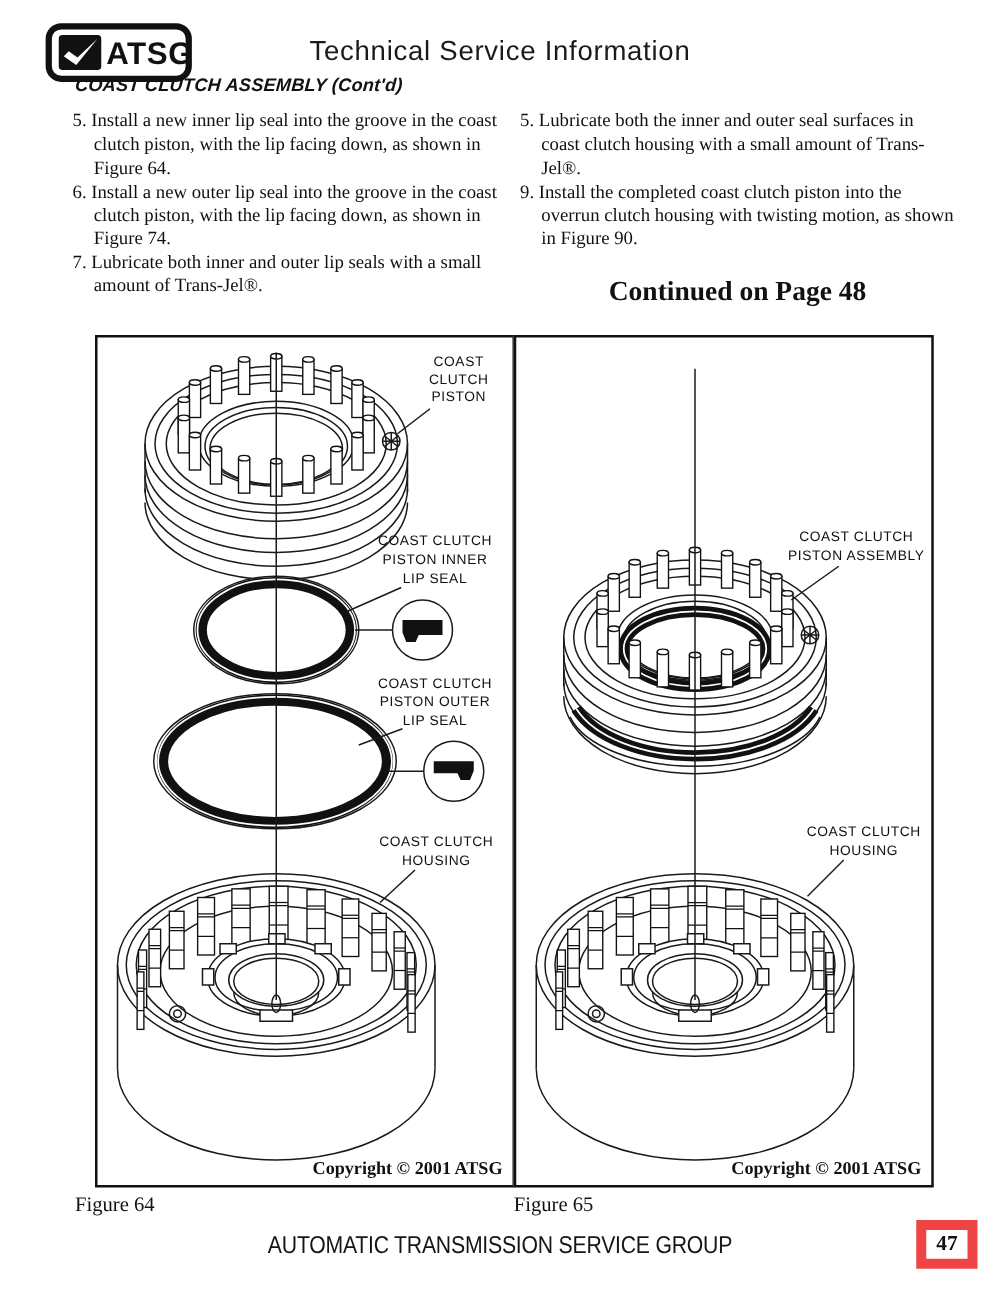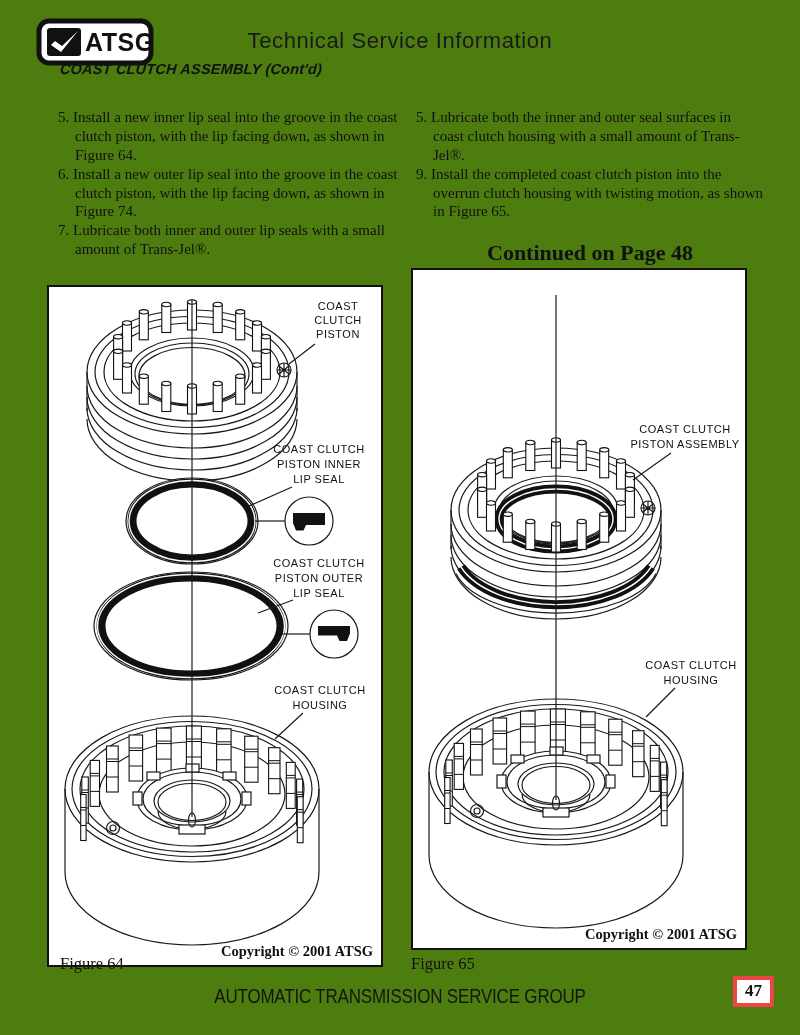--- a/index.html
+++ b/index.html
@@ -1,35 +1,35 @@
 <!DOCTYPE html>
 <html><head>
 <meta charset="utf-8">
 <style>
   html,body{margin:0;padding:0;background:#e8e8e8;}
-  .page{position:relative;width:800px;height:1035px;background:#4d7c0f;color:#111;
+  .page{position:relative;width:800px;height:1035px;background:#ffffff;color:#111;
         font-family:"Liberation Serif",serif;overflow:hidden;margin:0 auto;}
   .title{position:absolute;left:0;right:0;top:28px;text-align:center;
          font-family:"Liberation Sans",sans-serif;font-size:22px;letter-spacing:.6px;color:#1a1a1a;}
   .logo{position:absolute;left:36px;top:18px;}
   .section-heading{position:absolute;left:60px;top:61px;font-family:"Liberation Sans",sans-serif;
          font-weight:bold;font-style:italic;font-size:14.5px;letter-spacing:.2px;transform:skewX(-4deg);}
-  .col{position:absolute;top:88px;width:348px;font-size:15px;line-height:1.26;margin-top:20px;}
+  .col{position:absolute;top:88px;width:348px;font-size:15px;line-height:1.26;}
   .col-left{left:58px;}
   .col-right{left:416px;}
   .step{padding-left:17px;text-indent:-17px;margin:0;}
   .continued{text-align:center;font-weight:bold;font-size:22px;margin-top:18px;}
   .figure{position:absolute;top:268px;width:332px;height:678px;border:2px solid #111;background:#fff;}
-  .figure-64{left:47px;margin-top:17px;} .figure-65{left:411px;}
+  .figure-64{left:76px;} .figure-65{left:411px;}
   .fig-caption{position:absolute;top:954px;width:336px;text-align:left;font-size:16.5px;}
   .cap-64{left:60px;} .cap-65{left:411px;}
   .footer-org{position:absolute;left:0;right:0;top:985px;text-align:center;
         font-family:"Liberation Sans",sans-serif;font-size:19.5px;letter-spacing:-.2px;
         transform:scaleX(.87);color:#151515;}
-  .page-num{position:absolute;left:733px;top:976px;border:4px solid #ef4444;background:#fff;
+  .page-num{position:absolute;left:733px;top:976px;border:8px solid #ef4444;background:#fff;
         padding:1px 8px 2px 8px;font-weight:bold;font-size:17px;}
   
   .ln{fill:none;stroke:#1a1a1a;stroke-width:1.2;}
   .lnw{fill:#fff;stroke:#1a1a1a;stroke-width:1.2;}
   .seal{fill:none;stroke:#111;stroke-width:9;}
   .wln{fill:none;stroke:#fff;stroke-width:1.4;}
   .lbl{font-family:"Liberation Sans",sans-serif;font-size:11px;fill:#111;
        text-anchor:middle;letter-spacing:.5px;}
   .copy{font-family:"Liberation Serif",serif;font-size:14.5px;font-weight:bold;
         fill:#111;text-anchor:end;}
@@ -259,21 +259,21 @@
   <div class="title">Technical Service Information</div>
   <div class="section-heading">COAST CLUTCH ASSEMBLY  (Cont'd)</div>
 
   <div class="col col-left">
     <p class="step">5. Install a new inner lip seal into the groove in the coast clutch piston, with the lip facing down, as shown in Figure 64.</p>
     <p class="step">6. Install a new outer lip seal into the groove in the coast clutch piston, with the lip facing down, as shown in Figure 74.</p>
     <p class="step">7. Lubricate both inner and outer lip seals with a small amount of Trans-Jel®.</p>
   </div>
   <div class="col col-right">
     <p class="step">5. Lubricate both the inner and outer seal surfaces in coast clutch housing with a small amount of Trans-Jel®.</p>
-    <p class="step">9. Install the completed coast clutch piston into the overrun clutch housing with twisting motion, as shown in Figure 65.</p>
+    <p class="step">9. Install the completed coast clutch piston into the overrun clutch housing with twisting motion, as shown in Figure 90.</p>
     <p class="continued">Continued on Page 48</p>
   </div>
 
   <div class="figure figure-64">
     <svg width="332" height="678" viewBox="0 0 332 678">
       <g>
         <use href="#def-piston"></use>
           <use href="#def-piston-front"></use>
       </g>
       <g>

